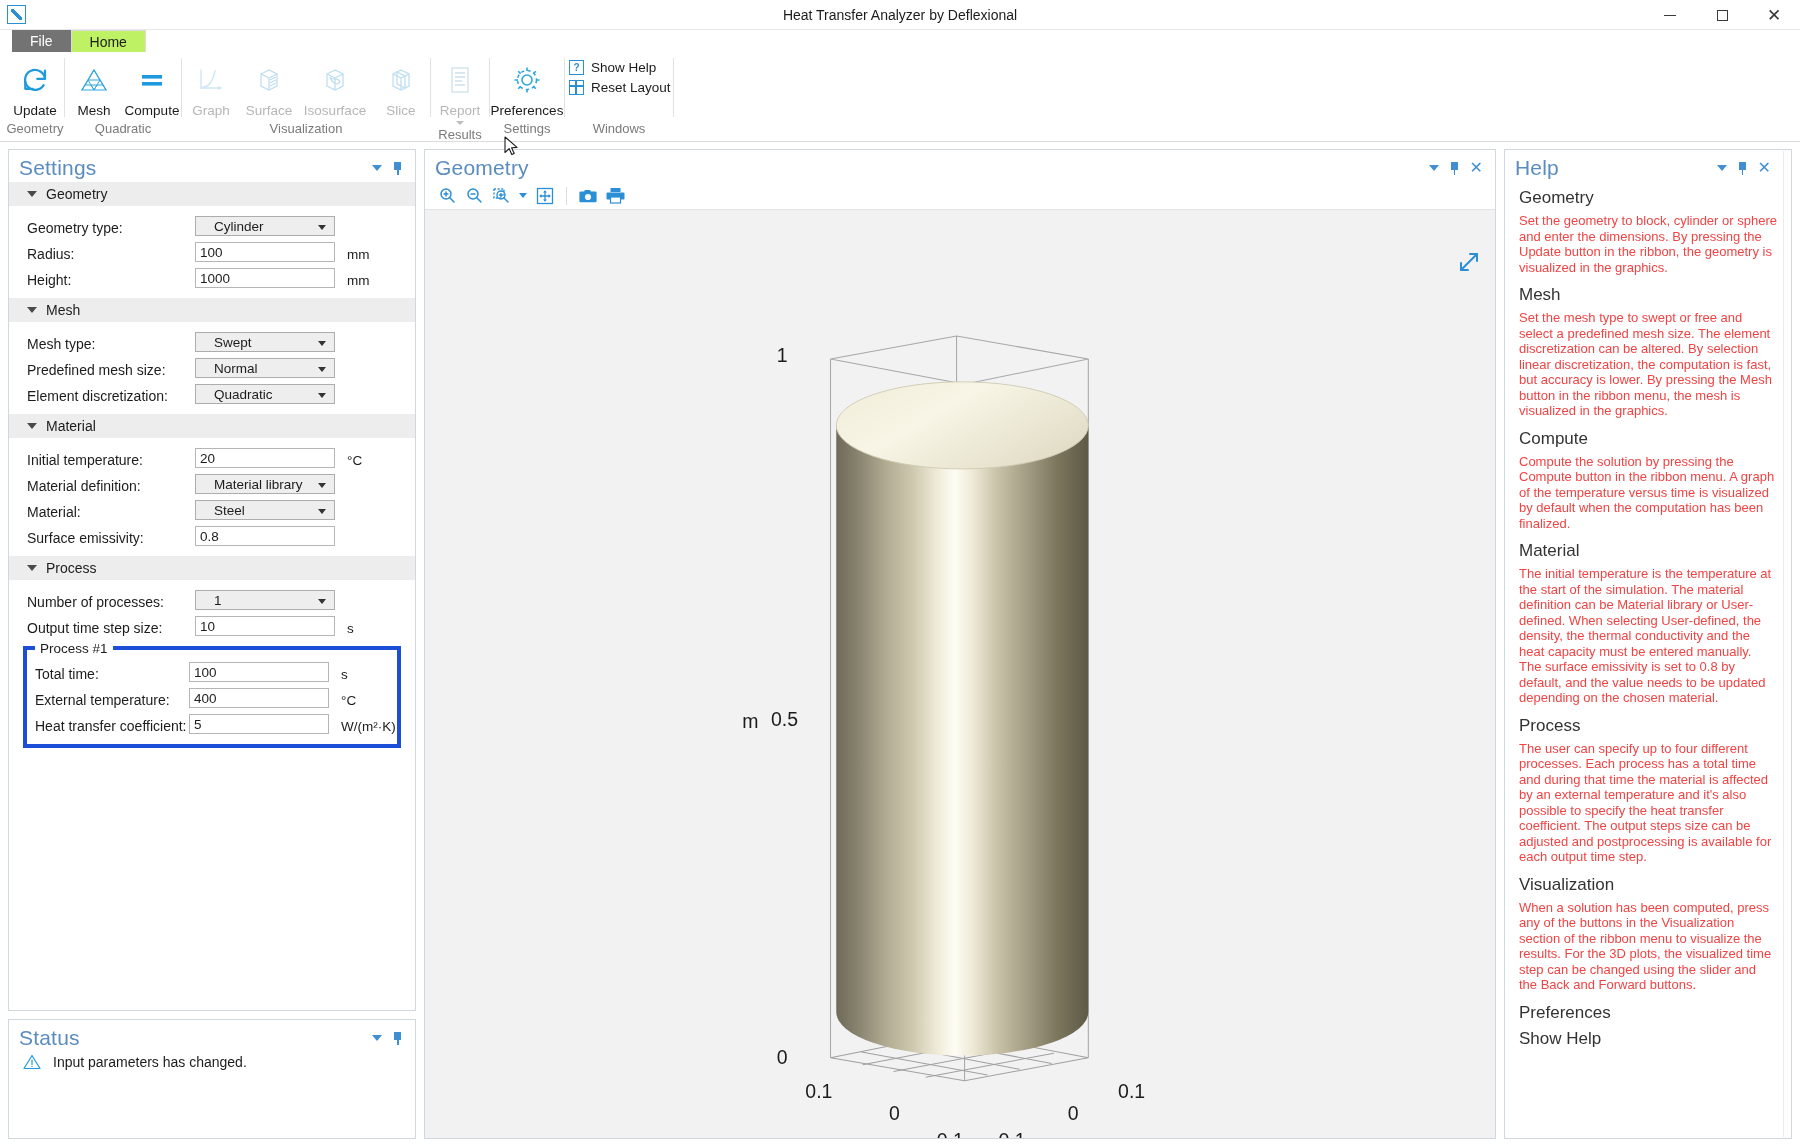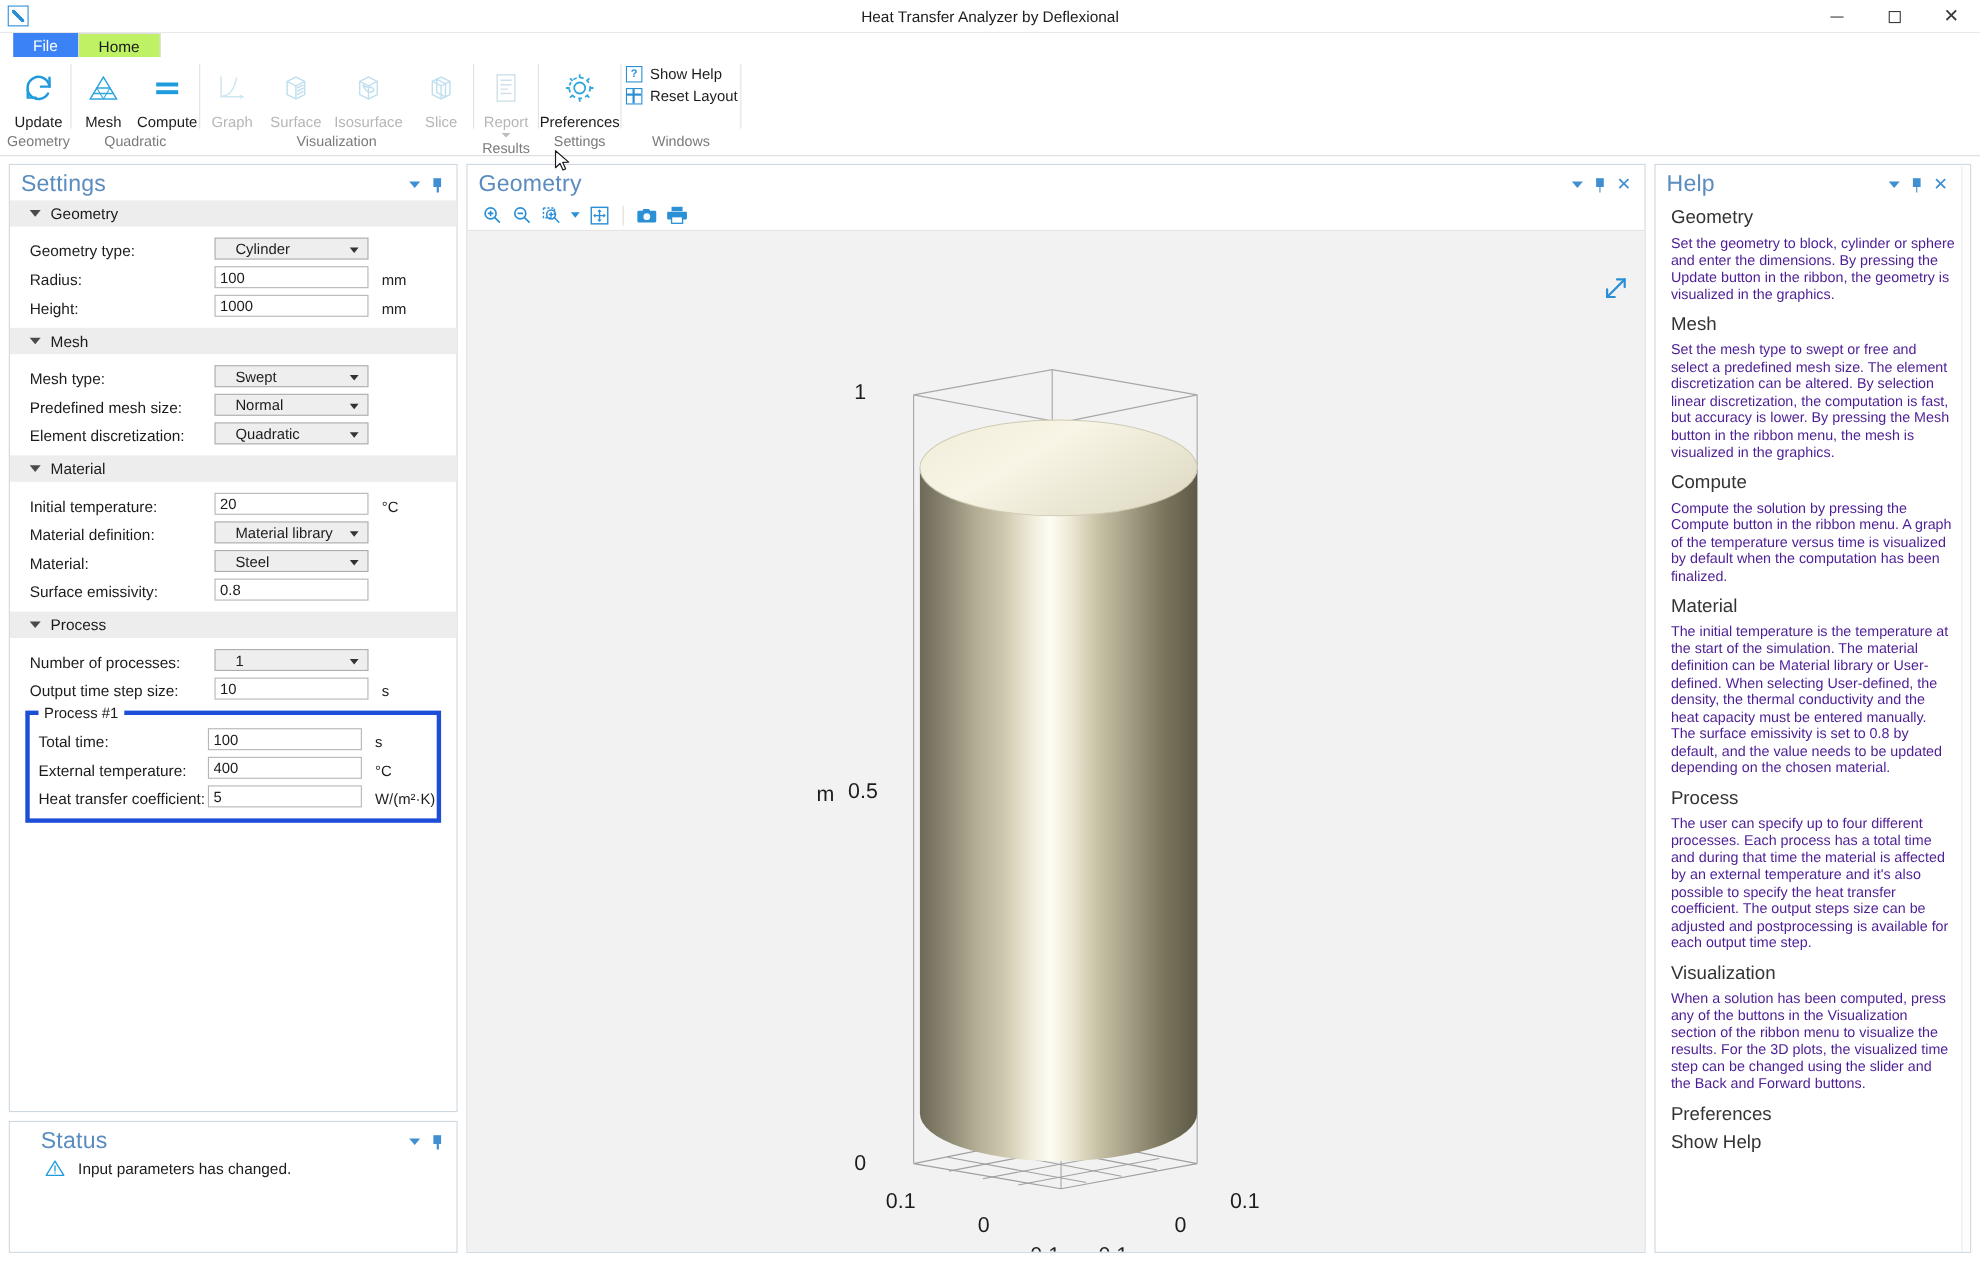--- a/index.html
+++ b/index.html
@@ -47,21 +47,21 @@
 
   
   .ribbon-tabs {
     height:22px; background:#ffffff; display:flex; align-items:flex-end;
     padding-left:12px;
   }
   .tab {
     height:22px; padding:0 18px; display:flex; align-items:center;
     font-size:14px; cursor:pointer;
   }
-  .tab.file { background:#3b82f6; color:#fff; }
+  .tab.file { background:#737373; color:#fff; }
   .tab.active { background:#bef264; color:#1c1c1c; border:1px solid #dcdcdc; border-bottom:none; }
   .ribbon {
     height:90px; background:#ffffff; border-bottom:1px solid #dcdcdc;
     display:flex; position:relative; padding-left:6px;
   }
   .rgroup { display:flex; flex-direction:column; position:relative; }
   .rgroup-items { display:flex; flex:1; align-items:flex-start; padding-top:6px; }
   .rgroup-label {
     text-align:center; font-size:13px; color:#7a7a7a; height:20px; line-height:16px;
   }
@@ -139,21 +139,21 @@
     margin:10px 14px 0 14px; border:4px solid #1d4ed8; padding:6px 0 10px 0;
     position:relative;
   }
   .grp-legend {
     position:absolute; top:-9px; left:8px; background:#fff; padding:0 5px; font-size:13.5px;
   }
   .grp .row .lbl { width:154px; }
   .grp .row { padding-left:8px; }
 
   
-  .status-panel { height:120px;padding-left:18px; }
+  .status-panel { height:120px; }
   .status-msg { display:flex; align-items:center; gap:12px; padding:2px 0 0 14px; font-size:14px; }
   .warn-tri { width:18px;height:16px; position:relative; }
   .warn-tri svg { display:block; }
 
   
   .center-col { flex:1; padding:7px 4px 8px 4px; display:flex; }
   .gfx-panel { flex:1; border:1px solid #cfd8e0; background:#fff; display:flex; flex-direction:column; }
   .gfx-toolbar {
     height:28px; border-bottom:1px solid #e4e4e4; display:flex; align-items:center;
     gap:3px; padding-left:10px;
@@ -162,21 +162,21 @@
   .tb-sep { width:1px; height:18px; background:#dcdcdc; margin:0 6px; }
   .gfx-area { flex:1; background:#f2f2f2; position:relative; overflow:hidden; }
   .resize-ico { position:absolute; right:14px; top:40px; }
   .cursor-arrow { position:absolute; left:504px; top:136px; }
 
   
   .right-col { width:300px; padding:7px 8px 8px 4px; display:flex; }
   .help-panel { flex:1; border:1px solid #cfd8e0; background:#fff; display:flex; flex-direction:column; position:relative;}
   .help-body { flex:1; overflow:hidden; padding:0 14px 0 14px; }
   .help-h { font-size:17px; color:#333; margin:6px 0 5px 0; font-weight:normal; }
-  .help-p { font-size:13px; line-height:15.5px; color:#4c1d95; margin:0 0 10px 0; }
+  .help-p { font-size:13px; line-height:15.5px; color:#ef4444; margin:0 0 10px 0; }
   .help-scroll {
     position:absolute; right:1px; top:1px; bottom:1px; width:7px; background:#fdfdfd;
     border-left:1px solid #ececec;
   }
 </style>
 </head>
 <body>
 
 <div class="titlebar">
   <div class="app-icon"></div>

